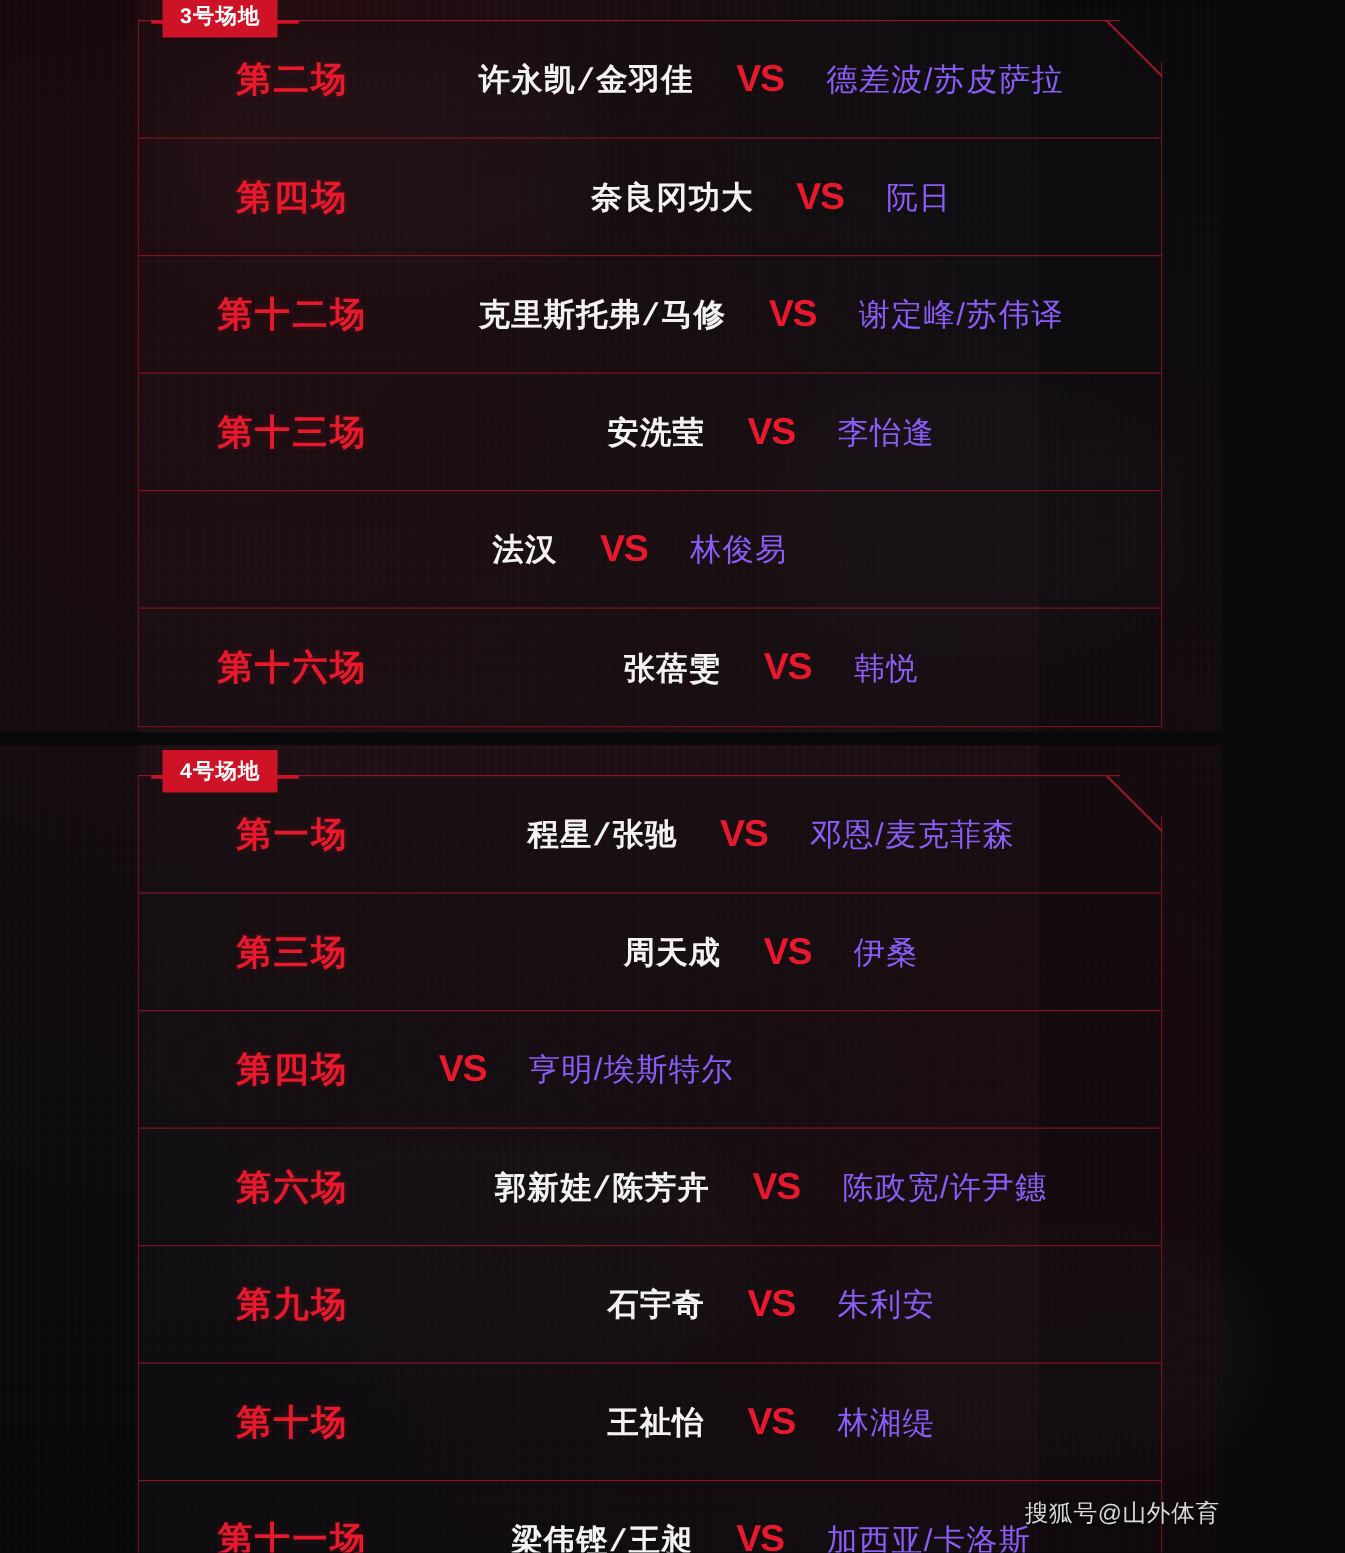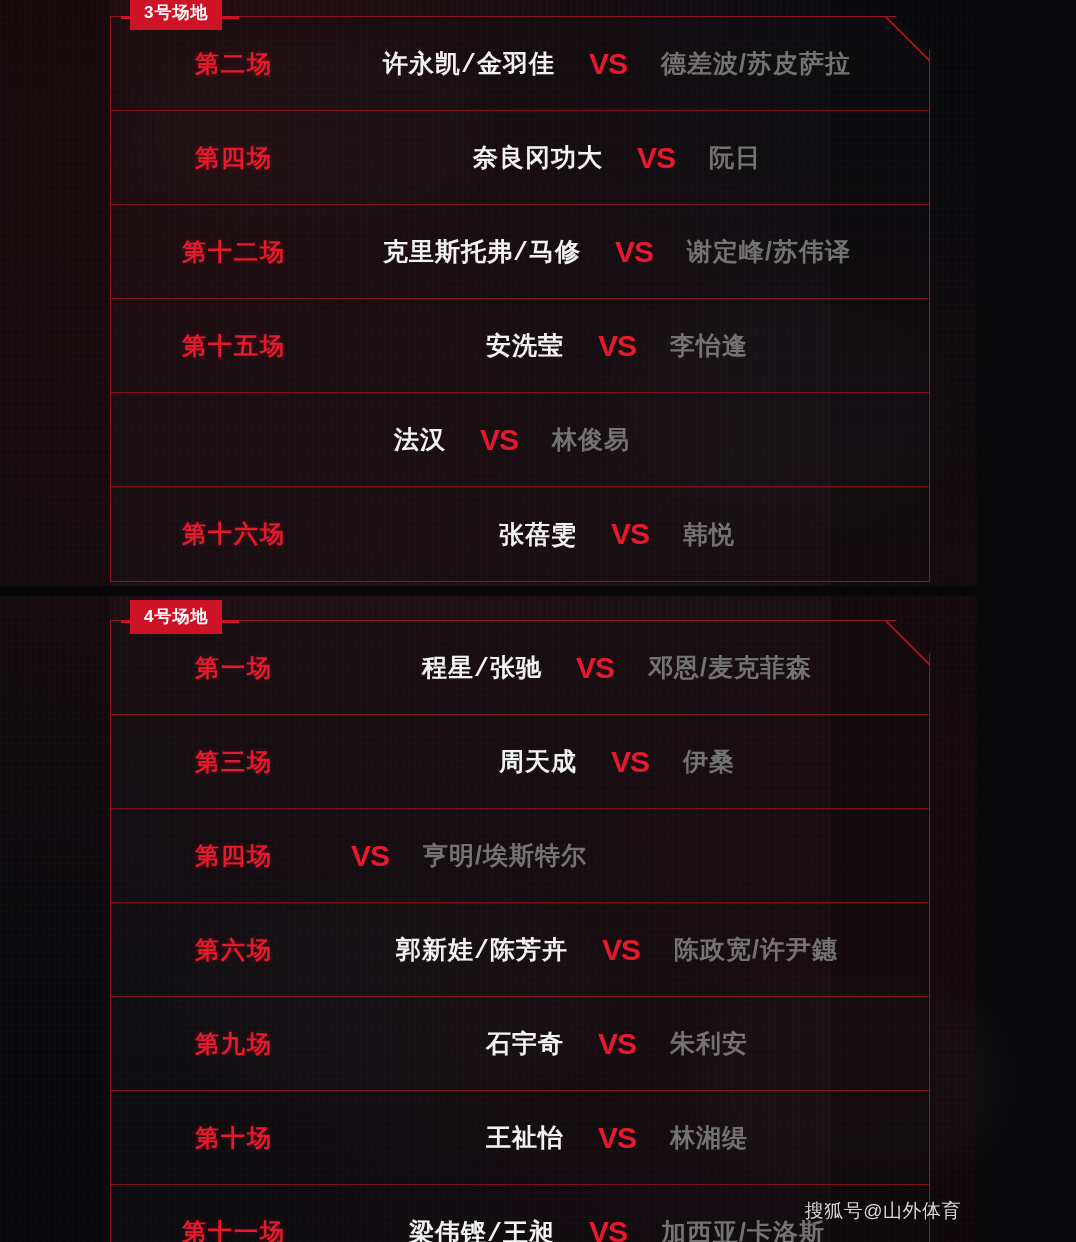--- a/index.html
+++ b/index.html
@@ -105,21 +105,21 @@
     align-items: center;
     height: 94px;
     border-bottom: 1px solid #7e1420;
     padding: 0 34px 0 18px;
     box-sizing: border-box;
   }
   .row:last-child { border-bottom: none; }
 
   .row .no {
     color: #e8192c;
-    font-size: 24px;
+    font-size: 28px;
     font-weight: bold;
     letter-spacing: 2px;
     width: 210px;
     text-align: center;
     flex: 0 0 210px;
     text-shadow: 0 0 6px rgba(232,25,44,0.25);
   }
   .row .left {
     color: #f2f2f2;
     font-size: 25px;
@@ -133,37 +133,37 @@
   }
   .row .vs {
     color: #e8192c;
     font-size: 30px;
     font-weight: bold;
     flex: 0 0 62px;
     text-align: center;
     letter-spacing: -1px;
   }
   .row .right {
-    color: #737373;
+    color: #8b5cf6;
     font-size: 25px;
-    font-weight: bold;
+    font-weight: normal;
     letter-spacing: 1px;
     flex: 1 1 auto;
     text-align: left;
     padding-left: 22px;
     white-space: nowrap;
   }
 
   
   .clipped { overflow: hidden; }
 
   
   .watermark {
     position: absolute;
-    right: 16px;
+    right: 1px;
     bottom: 18px;
     color: #d8d8d8;
     font-size: 19px;
     letter-spacing: 0.5px;
     text-shadow: 0 1px 2px rgba(0,0,0,0.8);
   }
 
   
   .gutter {
     position: absolute;
@@ -213,21 +213,21 @@
         <div class="vs">VS</div>
         <div class="right">阮日</div>
       </div>
       <div class="row">
         <div class="no">第十二场</div>
         <div class="left">克里斯托弗/马修</div>
         <div class="vs">VS</div>
         <div class="right">谢定峰/苏伟译</div>
       </div>
       <div class="row">
-        <div class="no">第十五场</div>
+        <div class="no">第十三场</div>
         <div class="left">安洗莹</div>
         <div class="vs">VS</div>
         <div class="right">李怡逢</div>
       </div>
       <div class="row">
         <div class="left">法汉</div>
         <div class="vs">VS</div>
         <div class="right">林俊易</div>
       </div>
       <div class="row">

